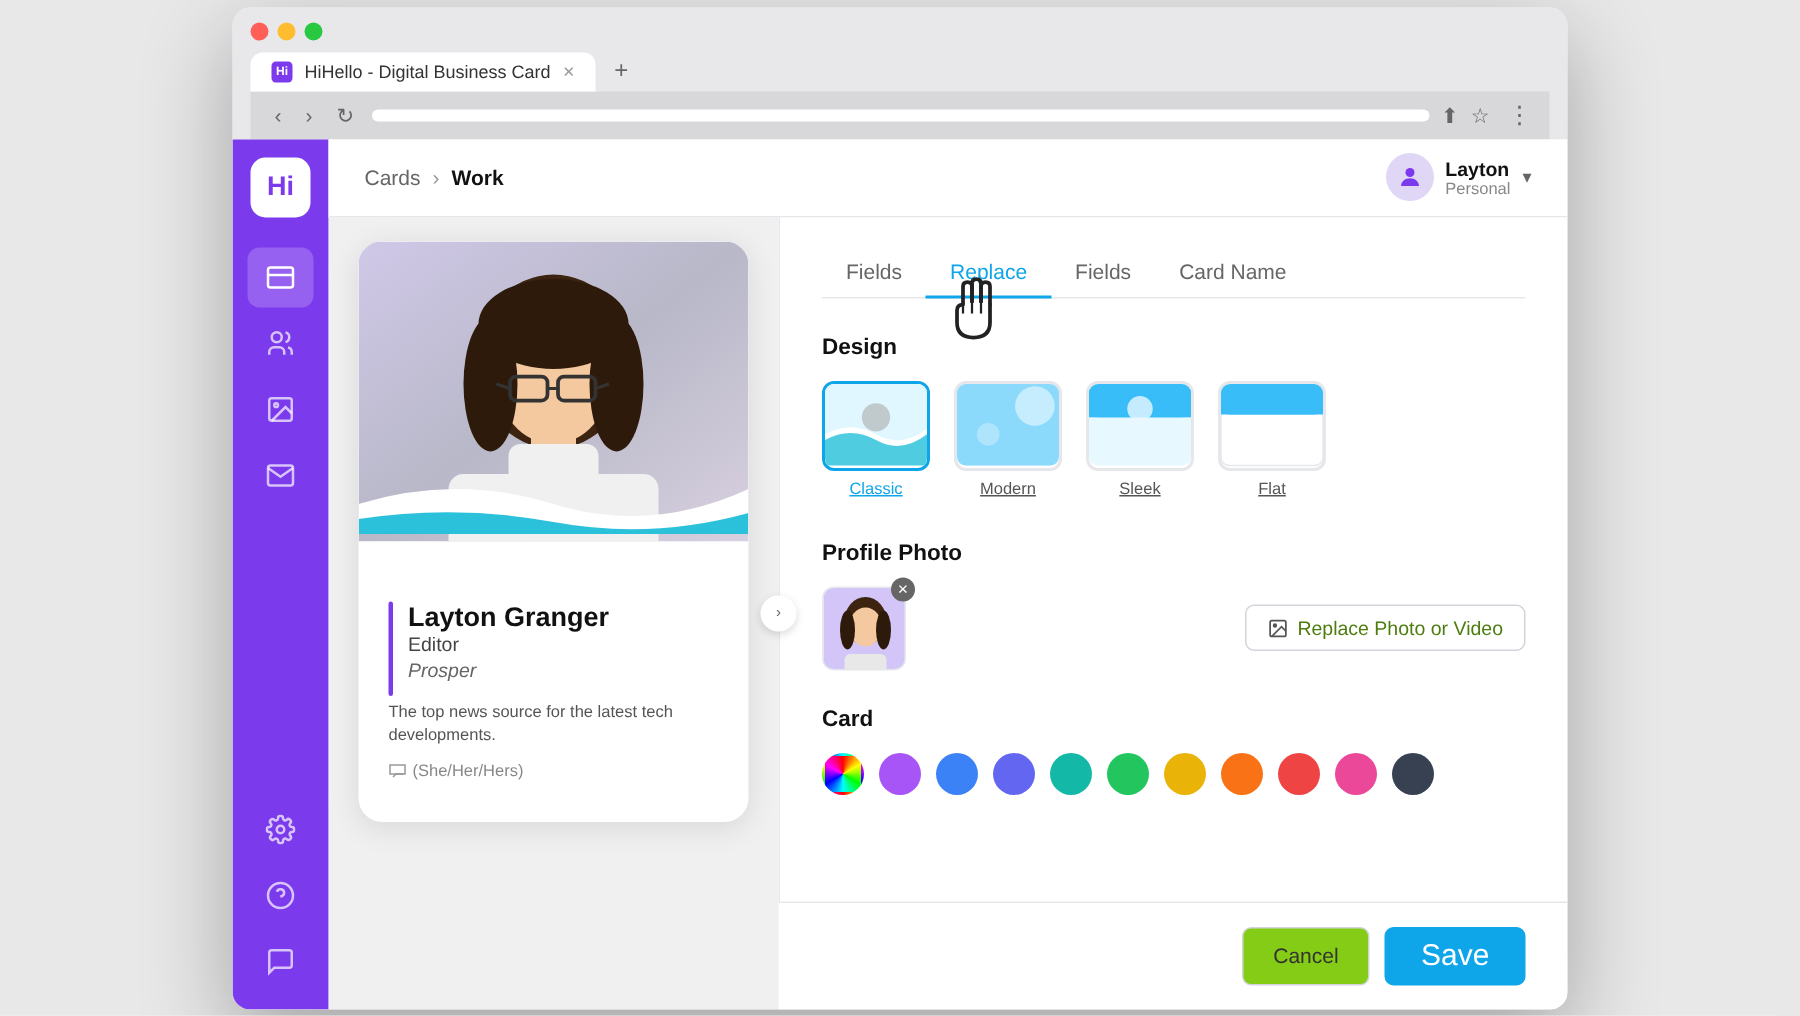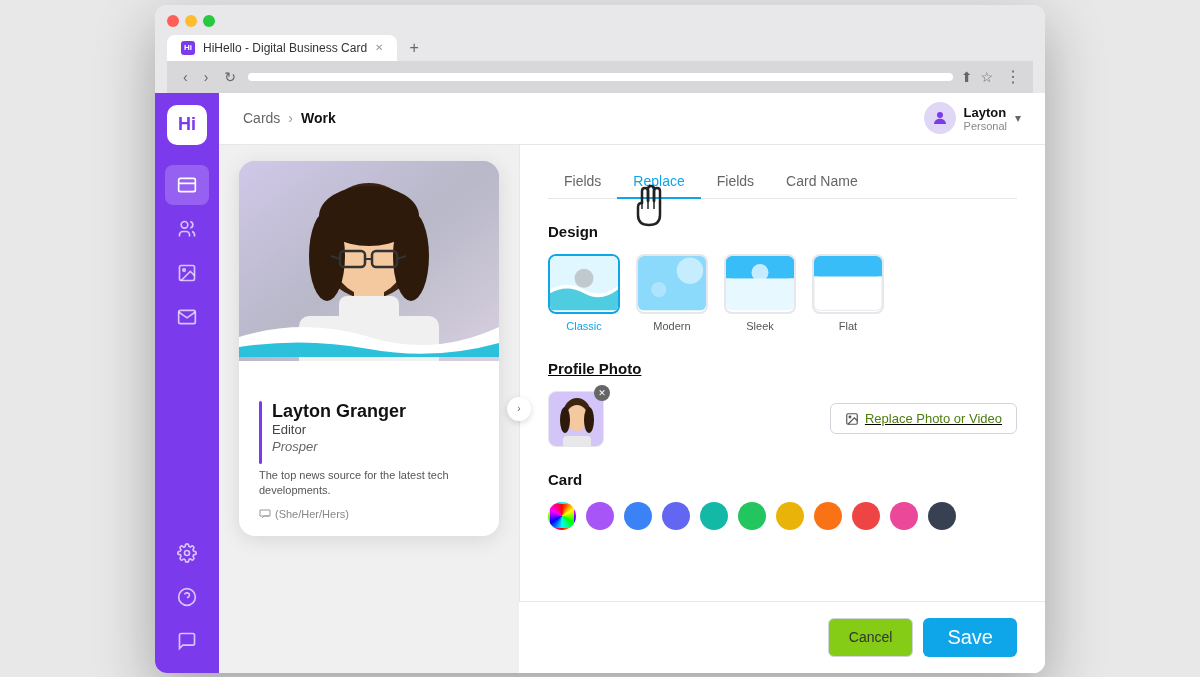--- a/index.html
+++ b/index.html
@@ -158,21 +158,21 @@
     }
     .card-photo-area {
       width: 100%; height: 200px; position: relative; overflow: hidden;
     }
     
     .card-wave {
       position: absolute; bottom: 0; left: 0; right: 0;
     }
 
     .card-info {
-      padding: 40px 20px 16px;
+      padding: 40px 20px 28px;
       text-align: left;
     }
     .card-name-area {
       display: flex; align-items: flex-start; gap: 10px; margin-bottom: 4px;
     }
     .card-left-bar { width: 3px; background: #7c3aed; border-radius: 2px; align-self: stretch; min-height: 50px; }
     .card-name { font-size: 18px; font-weight: 700; color: #111; }
     .card-title { font-size: 13px; color: #444; margin-bottom: 2px; }
     .card-company { font-size: 13px; color: #666; font-style: italic; margin-bottom: 10px; }
     .card-desc { font-size: 11px; color: #555; margin-bottom: 10px; line-height: 1.4; }
@@ -208,25 +208,25 @@
       display: flex; flex-direction: column; align-items: center; gap: 6px;
       cursor: pointer;
     }
     .design-preview {
       width: 72px; height: 60px; border-radius: 8px;
       border: 2px solid #e5e7eb;
       overflow: hidden; position: relative;
       display: flex; align-items: flex-end; justify-content: center;
     }
     .design-preview.selected { border-color: #0ea5e9; }
-    .design-label { font-size: 11px; color: #555; }
+    .design-label { font-size: 11px; color: #555; text-decoration: underline; }
     .design-label.selected { color: #0ea5e9; }
 
     
-    .profile-photo-section { margin-bottom: 24px; text-decoration: underline; }
+    .profile-photo-section { margin-bottom: 24px; }
     .profile-photo-row {
       display: flex; align-items: center; gap: 16px;
     }
     .photo-thumb-wrap { position: relative; }
     .photo-thumb {
       width: 56px; height: 56px; border-radius: 8px;
       overflow: hidden; border: 1px solid #e5e7eb;
       background: #f0f0f0;
     }
     .photo-remove {

